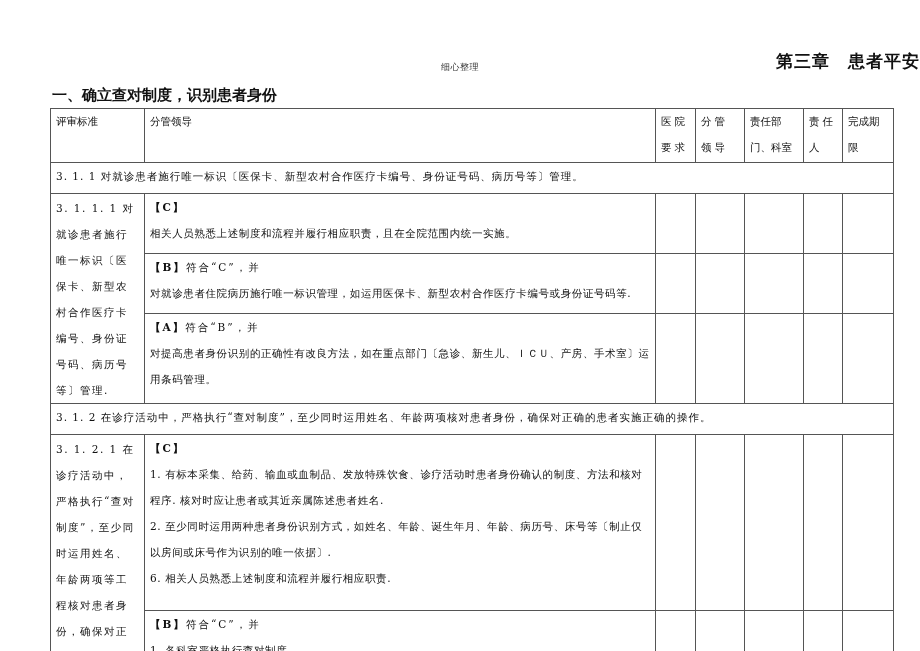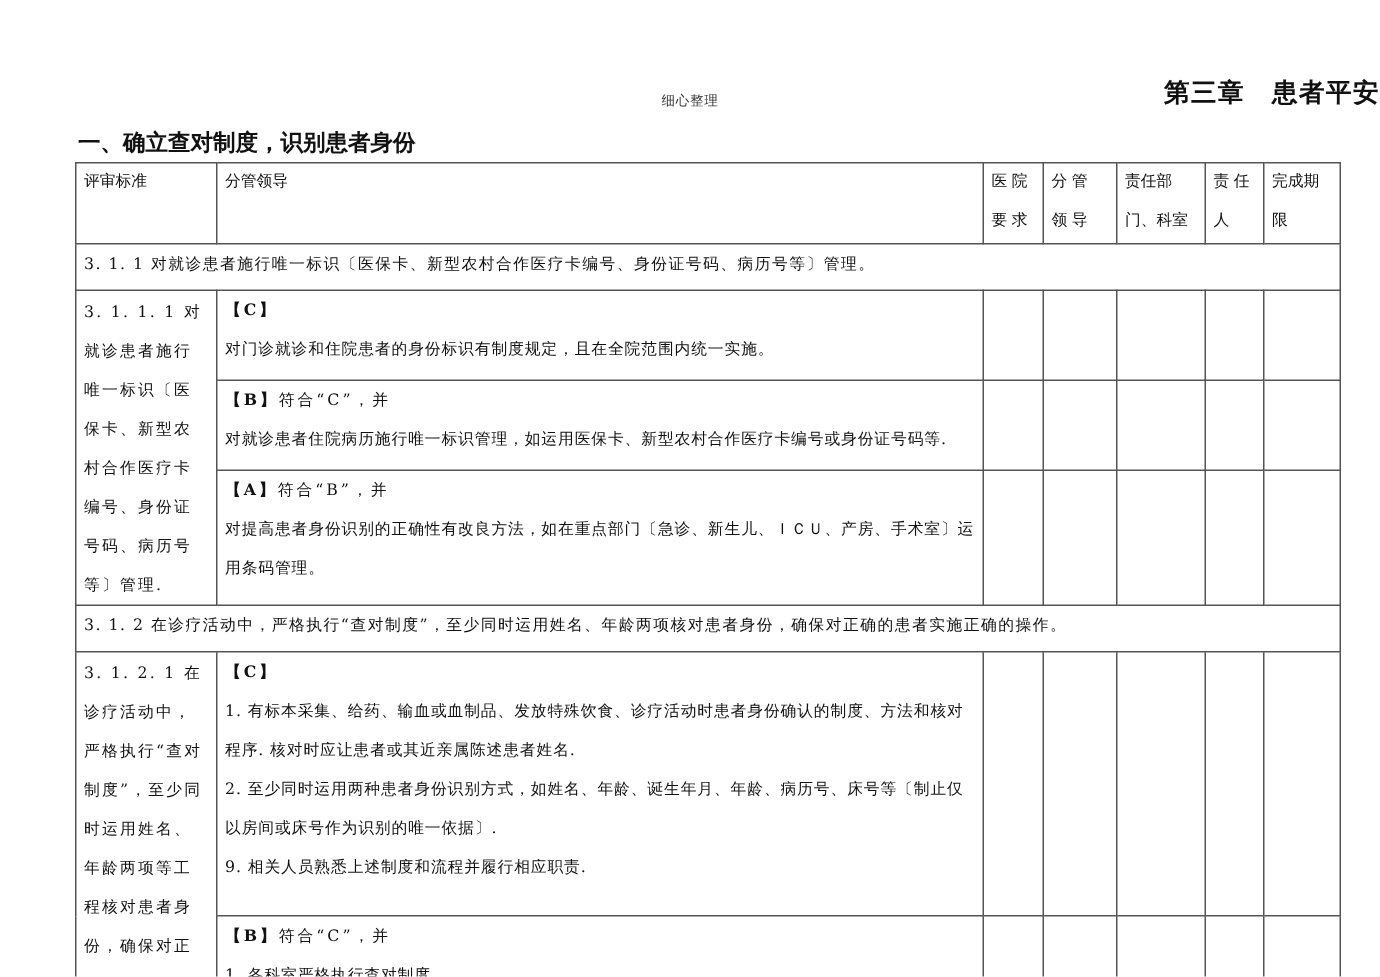--- a/index.html
+++ b/index.html
@@ -57,21 +57,21 @@
     <td>完成期限</td>
   </tr>
 
   <tr class="span-row">
     <td colspan="7">3. 1. 1 对就诊患者施行唯一标识〔医保卡、新型农村合作医疗卡编号、身份证号码、病历号等〕管理。</td>
   </tr>
   <tr class="r-c1">
     <td rowspan="3" class="std-cell">3. 1. 1. 1 对就诊患者施行唯一标识〔医保卡、新型农村合作医疗卡编号、身份证号码、病历号等〕管理.</td>
     <td class="pt-cell">
       <div class="level"><span>【C】</span><span class="after"></span></div>
-      <div>对门诊就诊和住院患者的身份标识有制度规定，且在全院范围内统一实施。</div>
+      <div>相关人员熟悉上述制度和流程并履行相应职责，且在全院范围内统一实施。</div>
     </td>
     <td class="blank"></td>
     <td class="blank"></td>
     <td class="blank"></td>
     <td class="blank"></td>
     <td class="blank"></td>
   </tr>
   <tr class="r-b1">
     <td class="pt-cell">
       <div class="level"><span>【B】</span><span class="after">符合“C”，并</span></div>
@@ -97,21 +97,21 @@
 
   <tr class="span-row">
     <td colspan="7">3. 1. 2 在诊疗活动中，严格执行“查对制度”，至少同时运用姓名、年龄两项核对患者身份，确保对正确的患者实施正确的操作。</td>
   </tr>
   <tr class="r-c2">
     <td rowspan="2" class="std-cell">3. 1. 2. 1 在诊疗活动中，严格执行“查对制度”，至少同时运用姓名、年龄两项等工程核对患者身份，确保对正确的患者</td>
     <td class="pt-cell">
       <div class="level"><span>【C】</span><span class="after"></span></div>
       <div>1. 有标本采集、给药、输血或血制品、发放特殊饮食、诊疗活动时患者身份确认的制度、方法和核对程序. 核对时应让患者或其近亲属陈述患者姓名.</div>
       <div>2. 至少同时运用两种患者身份识别方式，如姓名、年龄、诞生年月、年龄、病历号、床号等〔制止仅以房间或床号作为识别的唯一依据〕.</div>
-      <div>9. 相关人员熟悉上述制度和流程并履行相应职责.</div>
+      <div>6. 相关人员熟悉上述制度和流程并履行相应职责.</div>
     </td>
     <td class="blank"></td>
     <td class="blank"></td>
     <td class="blank"></td>
     <td class="blank"></td>
     <td class="blank"></td>
   </tr>
   <tr class="r-b2">
     <td class="pt-cell">
       <div class="level"><span>【B】</span><span class="after">符合“C”，并</span></div>

